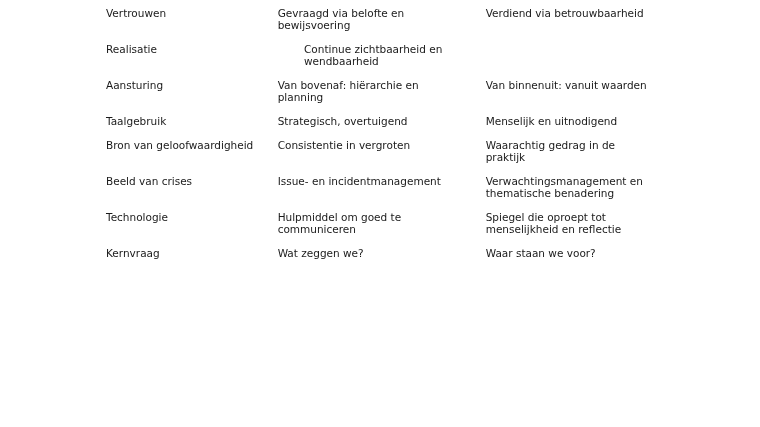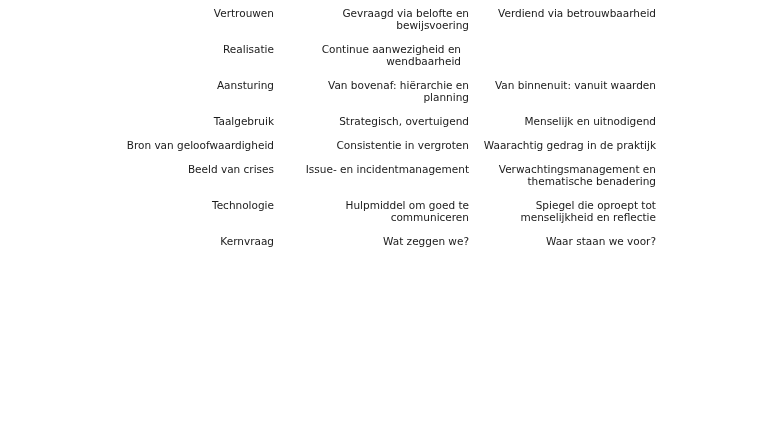--- a/index.html
+++ b/index.html
@@ -22,38 +22,37 @@
       top: 7px;
       width: 560px;
     }
     .row {
       display: flex;
       padding-bottom: 12px;
     }
     .cell {
       box-sizing: border-box;
       padding-right: 10px;
-      text-align: right;
     }
     .c1 { width: 178px; }
     .c2 { width: 195px; }
-    .c3 { width: 187px; }
+    .c3 { width: 187px; margin-left: 20px; }
   </style>
 </head>
 <body>
 
 <div class="table">
   <div class="row">
     <div class="cell c1">Vertrouwen</div>
     <div class="cell c2">Gevraagd via belofte en bewijsvoering</div>
     <div class="cell c3">Verdiend via betrouwbaarheid</div>
   </div>
   <div class="row">
     <div class="cell c1">Realisatie</div>
-    <div class="cell c3">Continue aanwezigheid en wendbaarheid</div>
+    <div class="cell c3">Continue zichtbaarheid en wendbaarheid</div>
   </div>
   <div class="row">
     <div class="cell c1">Aansturing</div>
     <div class="cell c2">Van bovenaf: hiërarchie en planning</div>
     <div class="cell c3">Van binnenuit: vanuit waarden</div>
   </div>
   <div class="row">
     <div class="cell c1">Taalgebruik</div>
     <div class="cell c2">Strategisch, overtuigend</div>
     <div class="cell c3">Menselijk en uitnodigend</div>

